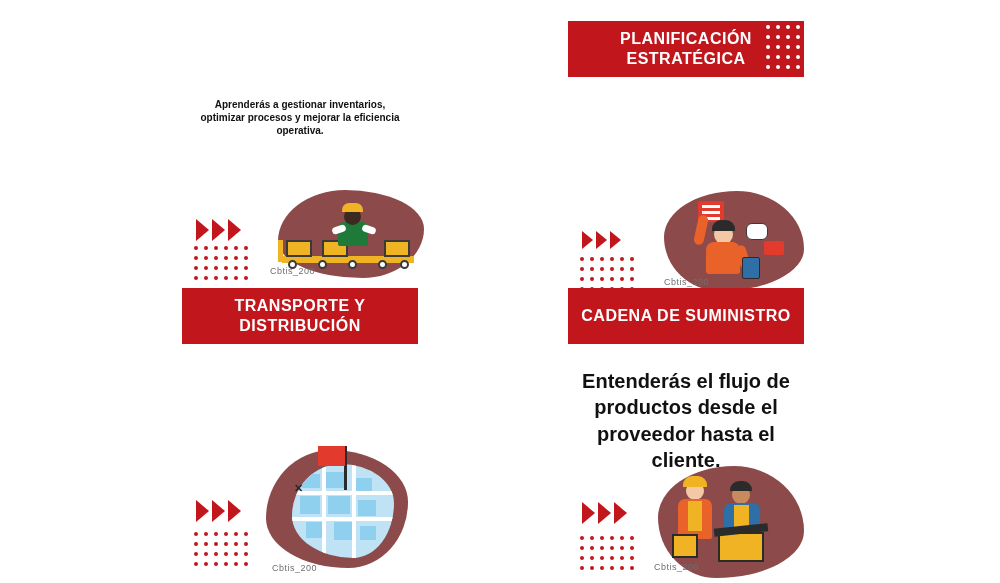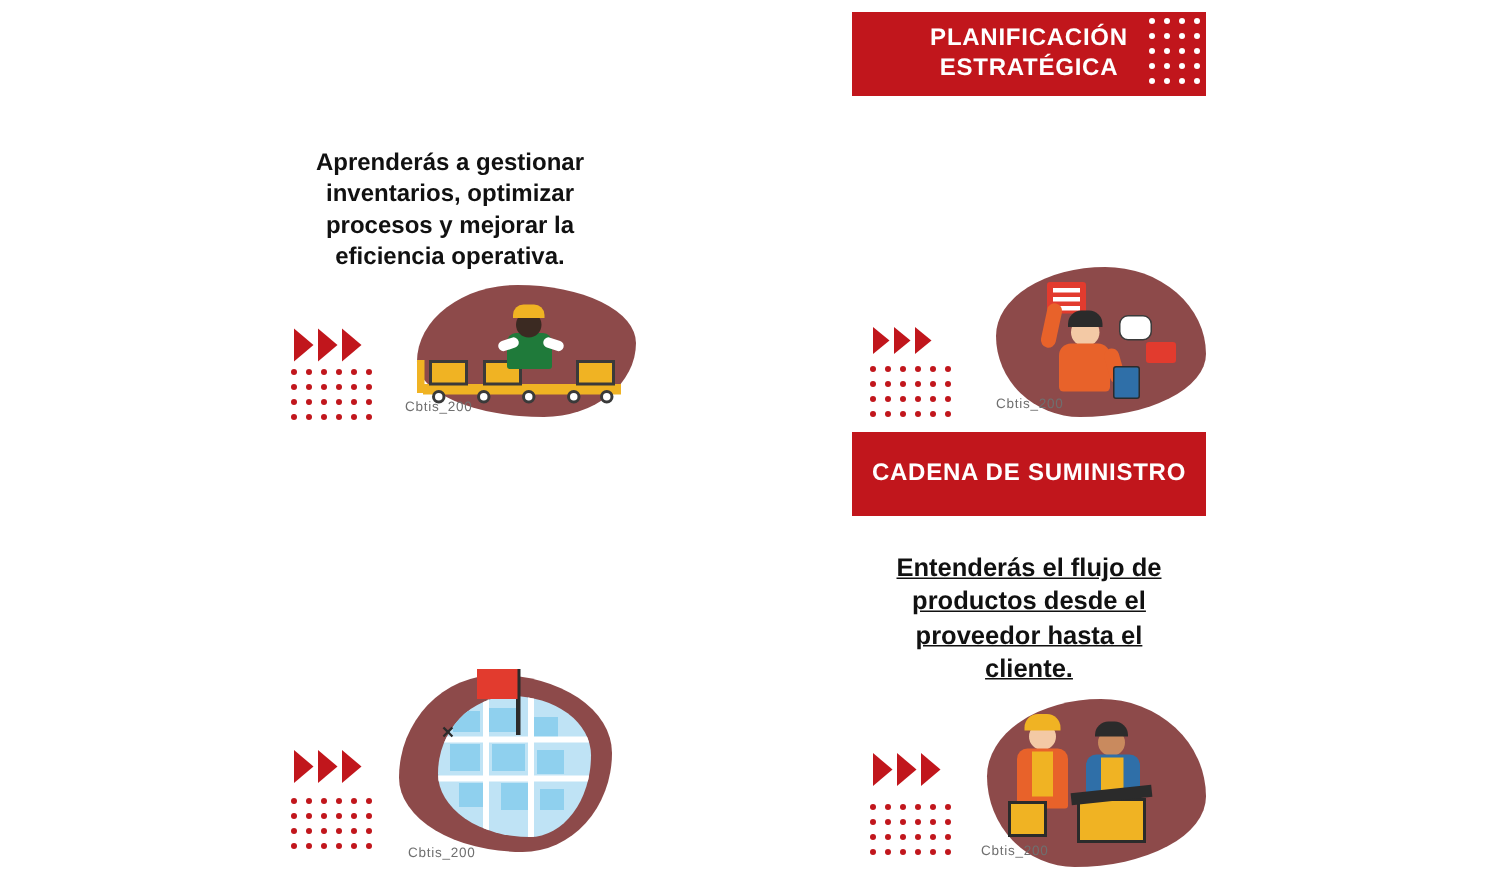--- a/index.html
+++ b/index.html
@@ -107,21 +107,21 @@
   .vest{position:absolute;background:#f0b323;}
 </style>
 </head>
 <body>
 
 <div class="stage">
 
   <div class="card" style="left:182px;top:0px;width:236px;height:283px;">
 
 
-    <div class="body-text" style="position:absolute;left:0;top:88px;width:236px;font-size:16px;">Aprenderás a gestionar inventarios, optimizar procesos y mejorar la eficiencia operativa.</div>
+    <div class="body-text" style="position:absolute;left:0;top:88px;width:236px;font-size:10px;">Aprenderás a gestionar inventarios, optimizar procesos y mejorar la eficiencia operativa.</div>
 
     <div class="art" style="position:absolute;left:0;top:192px;width:236px;height:91px;">
 
       <div class="blob" style="left:96px;top:-2px;width:146px;height:88px;"></div>
 
       <div class="chev" style="left:14px;top:27px;">
         <i></i>
           <i></i>
           <i></i>
       </div>
@@ -169,21 +169,21 @@
         <div class="arm" style="left:84px;top:26px;width:14px;height:7px;transform:rotate(18deg);"></div>
         <div class="worker-head" style="left:66px;top:8px;width:17px;height:17px;"></div>
         <div class="cap" style="left:64px;top:3px;width:21px;height:9px;"></div>
         <div style="position:absolute;left:0px;top:40px;width:5px;height:22px;background:#f0b323;"></div>
       </div>
 
       <div class="watermark" style="left:88px;top:74px;">Cbtis_200</div>
     </div>
   </div>
 
-  <div class="card" style="left:568px;top:0px;width:236px;height:283px;text-decoration:underline;">
+  <div class="card" style="left:568px;top:13px;width:236px;height:283px;text-decoration:underline;">
 
     <div class="band" style="position:absolute;left:0;top:8px;width:236px;height:56px;font-size:16px;">
       <span>PLANIFICACIÓN ESTRATÉGICA</span>
     </div>
 
     <div class="dots white" style="left:198px;top:12px;grid-template-columns:repeat(4,4px);grid-template-rows:repeat(5,4px);">
       <span></span>
         <span></span>
         <span></span>
         <span></span>
@@ -264,20 +264,23 @@
 
         <div style="position:absolute;left:84px;top:40px;width:20px;height:14px;background:#e23b2e;border-radius:2px;"></div>
       </div>
 
       <div class="watermark" style="left:96px;top:86px;">Cbtis_200</div>
     </div>
   </div>
 
   <div class="card" style="left:182px;top:288px;width:236px;height:295px;">
 
+    <div class="band" style="position:absolute;left:0;top:0px;width:236px;height:56px;font-size:16px;">
+      <span>TRANSPORTE Y DISTRIBUCIÓN</span>
+    </div>
 
 
     <div class="art" style="position:absolute;left:0;top:150px;width:236px;height:145px;">
 
       <div class="blob" style="left:84px;top:12px;width:142px;height:118px;"></div>
 
       <div class="chev" style="left:14px;top:62px;">
         <i></i>
           <i></i>
           <i></i>
@@ -334,21 +337,21 @@
       <div class="watermark" style="left:90px;top:125px;">Cbtis_200</div>
     </div>
   </div>
 
   <div class="card" style="left:568px;top:288px;width:236px;height:295px;">
 
     <div class="band" style="position:absolute;left:0;top:0px;width:236px;height:56px;font-size:16px;">
       <span>CADENA DE SUMINISTRO</span>
     </div>
 
-    <div class="body-text" style="position:absolute;left:0;top:70px;width:236px;font-size:17px;text-decoration:underline;">Entenderás el flujo de productos desde el proveedor hasta el cliente.</div>
+    <div class="body-text" style="position:absolute;left:0;top:70px;width:236px;font-size:20px;">Entenderás el flujo de productos desde el proveedor hasta el cliente.</div>
 
     <div class="art" style="position:absolute;left:0;top:172px;width:236px;height:123px;">
 
       <div class="blob2" style="left:90px;top:6px;width:146px;height:112px;"></div>
 
       <div class="chev" style="left:14px;top:42px;">
         <i></i>
           <i></i>
           <i></i>
       </div>

